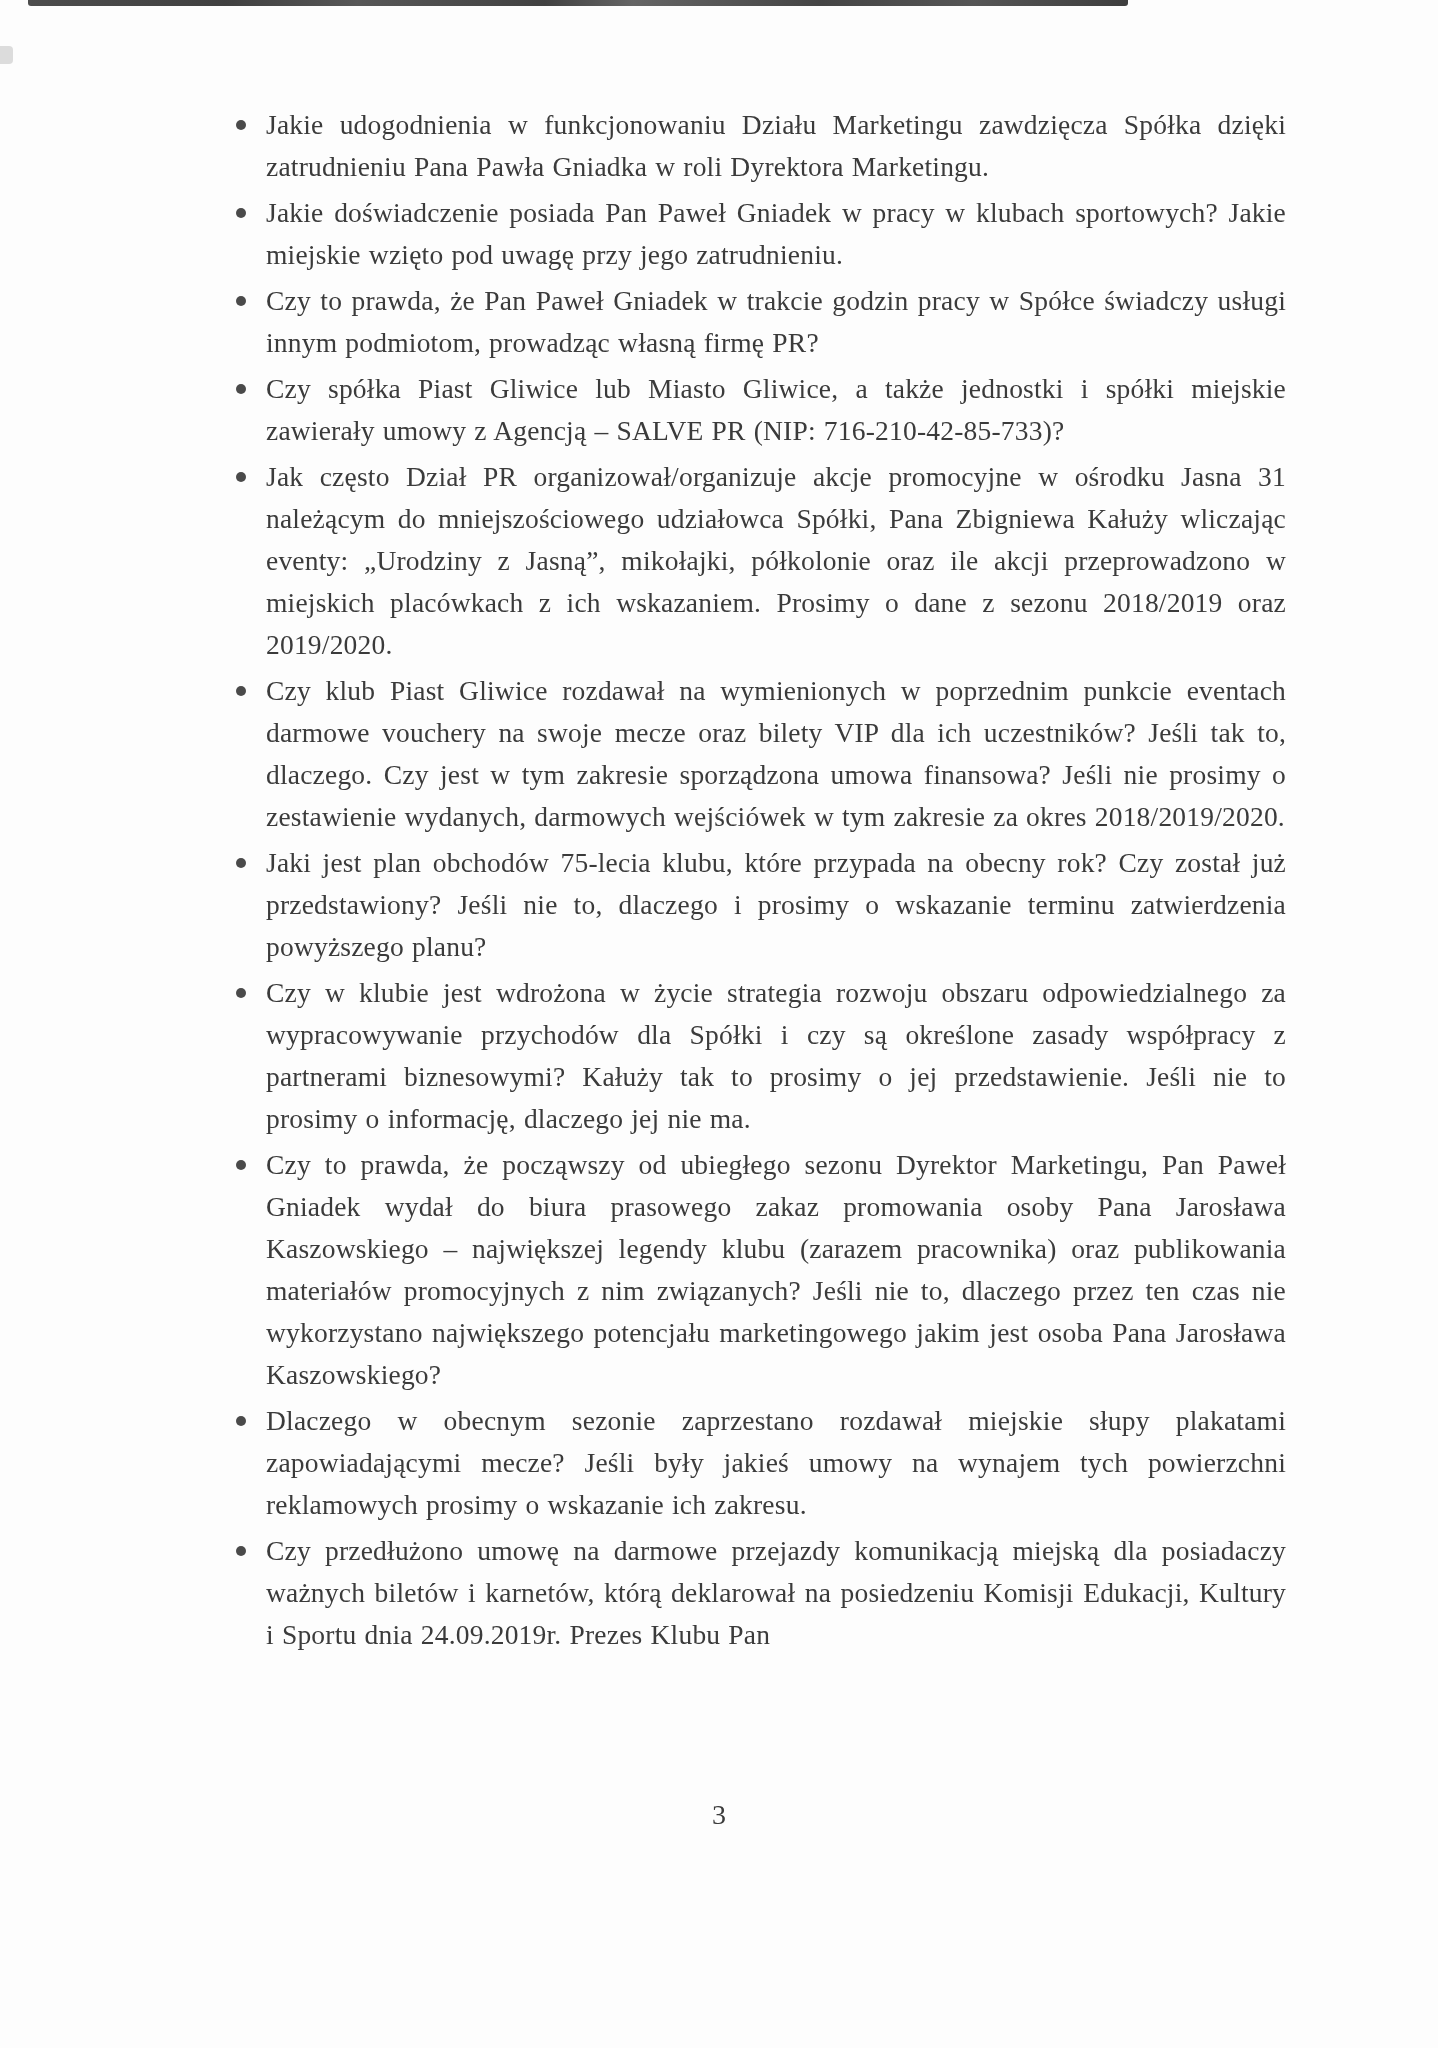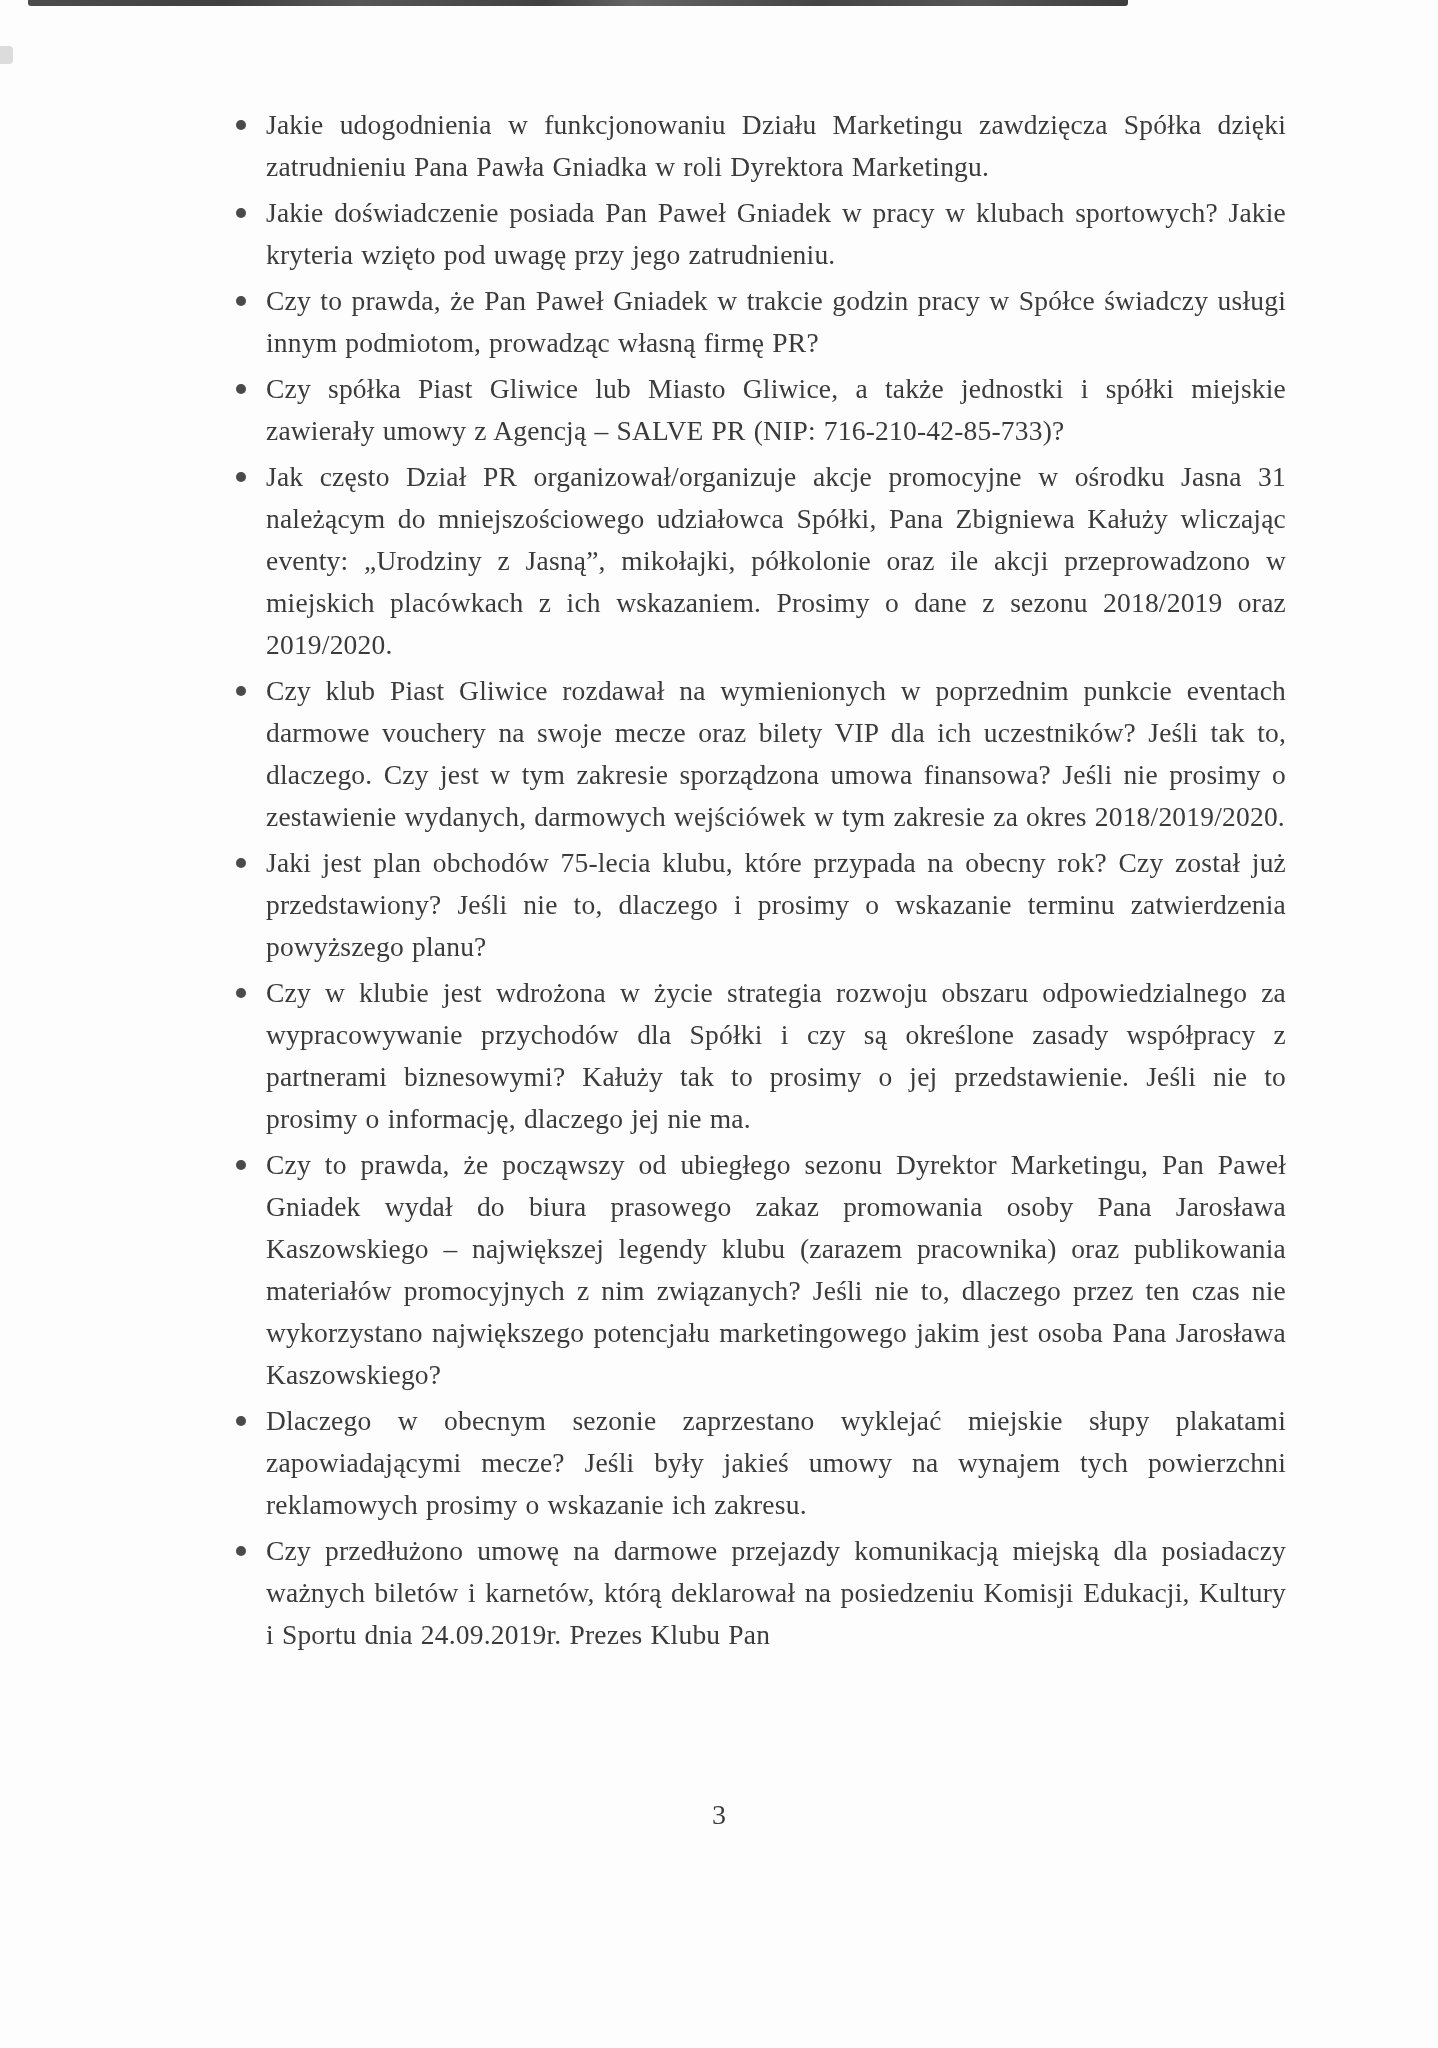--- a/index.html
+++ b/index.html
@@ -82,27 +82,27 @@
 </head>
 <body>
 
 <div class="page">
 
   <div class="artifact-top"></div>
   <div class="artifact-left"></div>
 
   <ul class="bullets">
     <li>Jakie udogodnienia w funkcjonowaniu Działu Marketingu zawdzięcza Spółka dzięki zatrudnieniu Pana Pawła Gniadka w roli Dyrektora Marketingu.</li>
-    <li>Jakie doświadczenie posiada Pan Paweł Gniadek w pracy w klubach sportowych? Jakie kryteria wzięto pod uwagę przy jego zatrudnieniu.</li>
+    <li>Jakie doświadczenie posiada Pan Paweł Gniadek w pracy w klubach sportowych? Jakie miejskie wzięto pod uwagę przy jego zatrudnieniu.</li>
     <li>Czy to prawda, że Pan Paweł Gniadek w trakcie godzin pracy w Spółce świadczy usługi innym podmiotom, prowadząc własną firmę PR?</li>
     <li>Czy spółka Piast Gliwice lub Miasto Gliwice, a także jednostki i spółki miejskie zawierały umowy z Agencją – SALVE PR (NIP: 716-210-42-85-733)?</li>
     <li>Jak często Dział PR organizował/organizuje akcje promocyjne w ośrodku Jasna 31 należącym do mniejszościowego udziałowca Spółki, Pana Zbigniewa Kałuży wliczając eventy: „Urodziny z Jasną”, mikołajki, półkolonie oraz ile akcji przeprowadzono w miejskich placówkach z ich wskazaniem. Prosimy o dane z sezonu 2018/2019 oraz 2019/2020.</li>
     <li>Czy klub Piast Gliwice rozdawał na wymienionych w poprzednim punkcie eventach darmowe vouchery na swoje mecze oraz bilety VIP dla ich uczestników? Jeśli tak to, dlaczego. Czy jest w tym zakresie sporządzona umowa finansowa? Jeśli nie prosimy o zestawienie wydanych, darmowych wejściówek w tym zakresie za okres 2018/2019/2020.</li>
     <li>Jaki jest plan obchodów 75-lecia klubu, które przypada na obecny rok? Czy został już przedstawiony? Jeśli nie to, dlaczego i prosimy o wskazanie terminu zatwierdzenia powyższego planu?</li>
     <li>Czy w klubie jest wdrożona w życie strategia rozwoju obszaru odpowiedzialnego za wypracowywanie przychodów dla Spółki i czy są określone zasady współpracy z partnerami biznesowymi? Kałuży tak to prosimy o jej przedstawienie. Jeśli nie to prosimy o informację, dlaczego jej nie ma.</li>
     <li>Czy to prawda, że począwszy od ubiegłego sezonu Dyrektor Marketingu, Pan Paweł Gniadek wydał do biura prasowego zakaz promowania osoby Pana Jarosława Kaszowskiego – największej legendy klubu (zarazem pracownika) oraz publikowania materiałów promocyjnych z nim związanych? Jeśli nie to, dlaczego przez ten czas nie wykorzystano największego potencjału marketingowego jakim jest osoba Pana Jarosława Kaszowskiego?</li>
-    <li>Dlaczego w obecnym sezonie zaprzestano wyklejać miejskie słupy plakatami zapowiadającymi mecze? Jeśli były jakieś umowy na wynajem tych powierzchni reklamowych prosimy o wskazanie ich zakresu.</li>
+    <li>Dlaczego w obecnym sezonie zaprzestano rozdawał miejskie słupy plakatami zapowiadającymi mecze? Jeśli były jakieś umowy na wynajem tych powierzchni reklamowych prosimy o wskazanie ich zakresu.</li>
     <li>Czy przedłużono umowę na darmowe przejazdy komunikacją miejską dla posiadaczy ważnych biletów i karnetów, którą deklarował na posiedzeniu Komisji Edukacji, Kultury i Sportu dnia 24.09.2019r. Prezes Klubu Pan</li>
   </ul>
 
   <div class="page-number">3</div>
 
 </div>
 
 </body></html>

